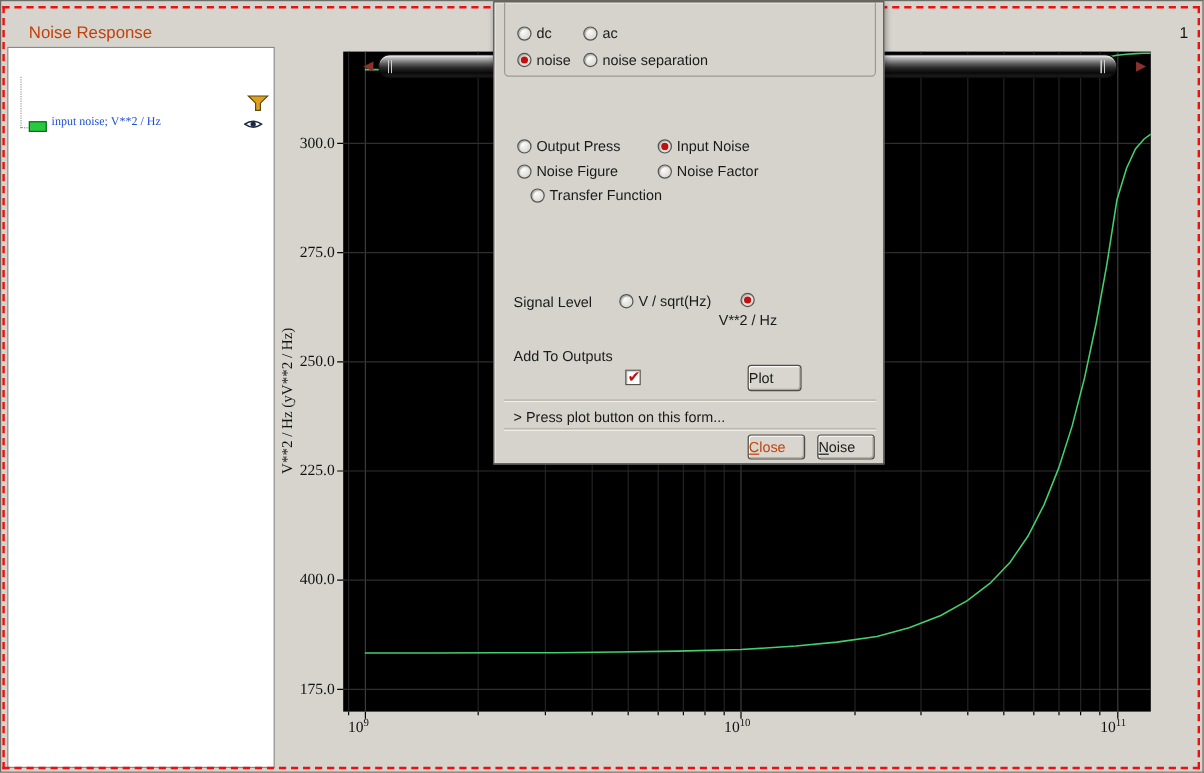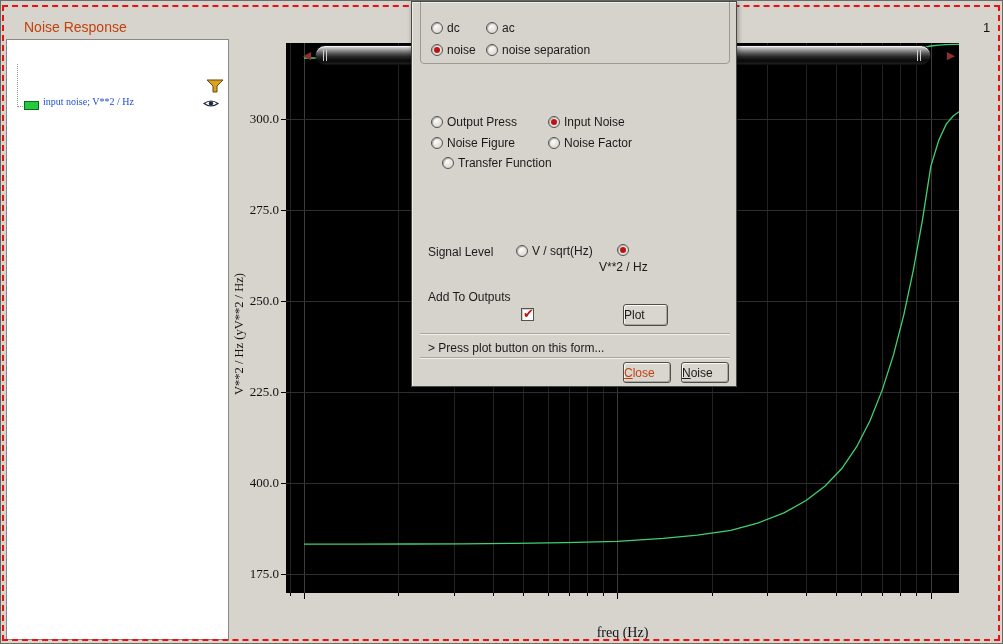--- a/index.html
+++ b/index.html
@@ -188,21 +188,25 @@
       <line x1="645.5" y1="0" x2="645.5" y2="6" stroke="#000" stroke-width="1"></line>
     </svg>
   <div id="ytick-labels" class="serif">
       <div class="ytick" style="top: 523.072px;">175.0</div>
       <div class="ytick" style="top: 432.073px;">400.0</div>
       <div class="ytick" style="top: 341.073px;">225.0</div>
       <div class="ytick" style="top: 250.074px;">250.0</div>
       <div class="ytick" style="top: 159.075px;">275.0</div>
       <div class="ytick" style="top: 68.0754px;">300.0</div>
     </div>
-  <div id="xaxis-label" class="serif">freq (Hz)</div>
+  <div id="xtick-labels" class="serif">
+      <div class="xtick" style="left: 4.01933px;"><span>10</span><sup>9</sup></div>
+      <div class="xtick" style="left: 317.421px;"><span>10</span><sup>10</sup></div>
+      <div class="xtick" style="left: 630.824px;"><span>10</span><sup>11</sup></div>
+    </div>
   <div id="yaxis-label" class="serif">V**2 / Hz (yV**2 / Hz)</div>
 
   <div id="dialog">
 
     <div id="grp-analysis" class="group"></div>
 
     <div class="radio-item" style="left:19px; top:19px;">
       <span class="radio"></span>
       <span>dc</span>
     </div>

